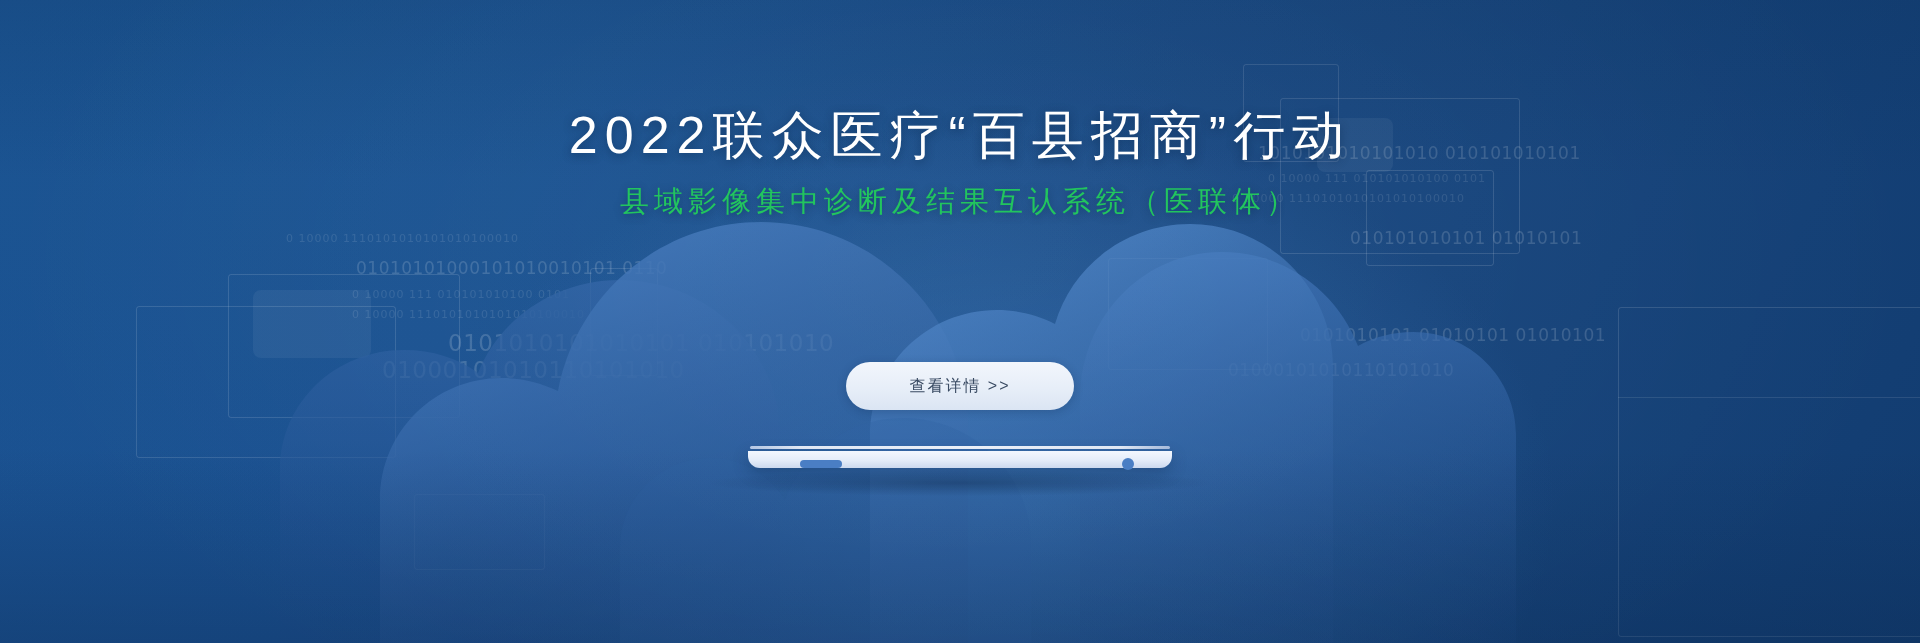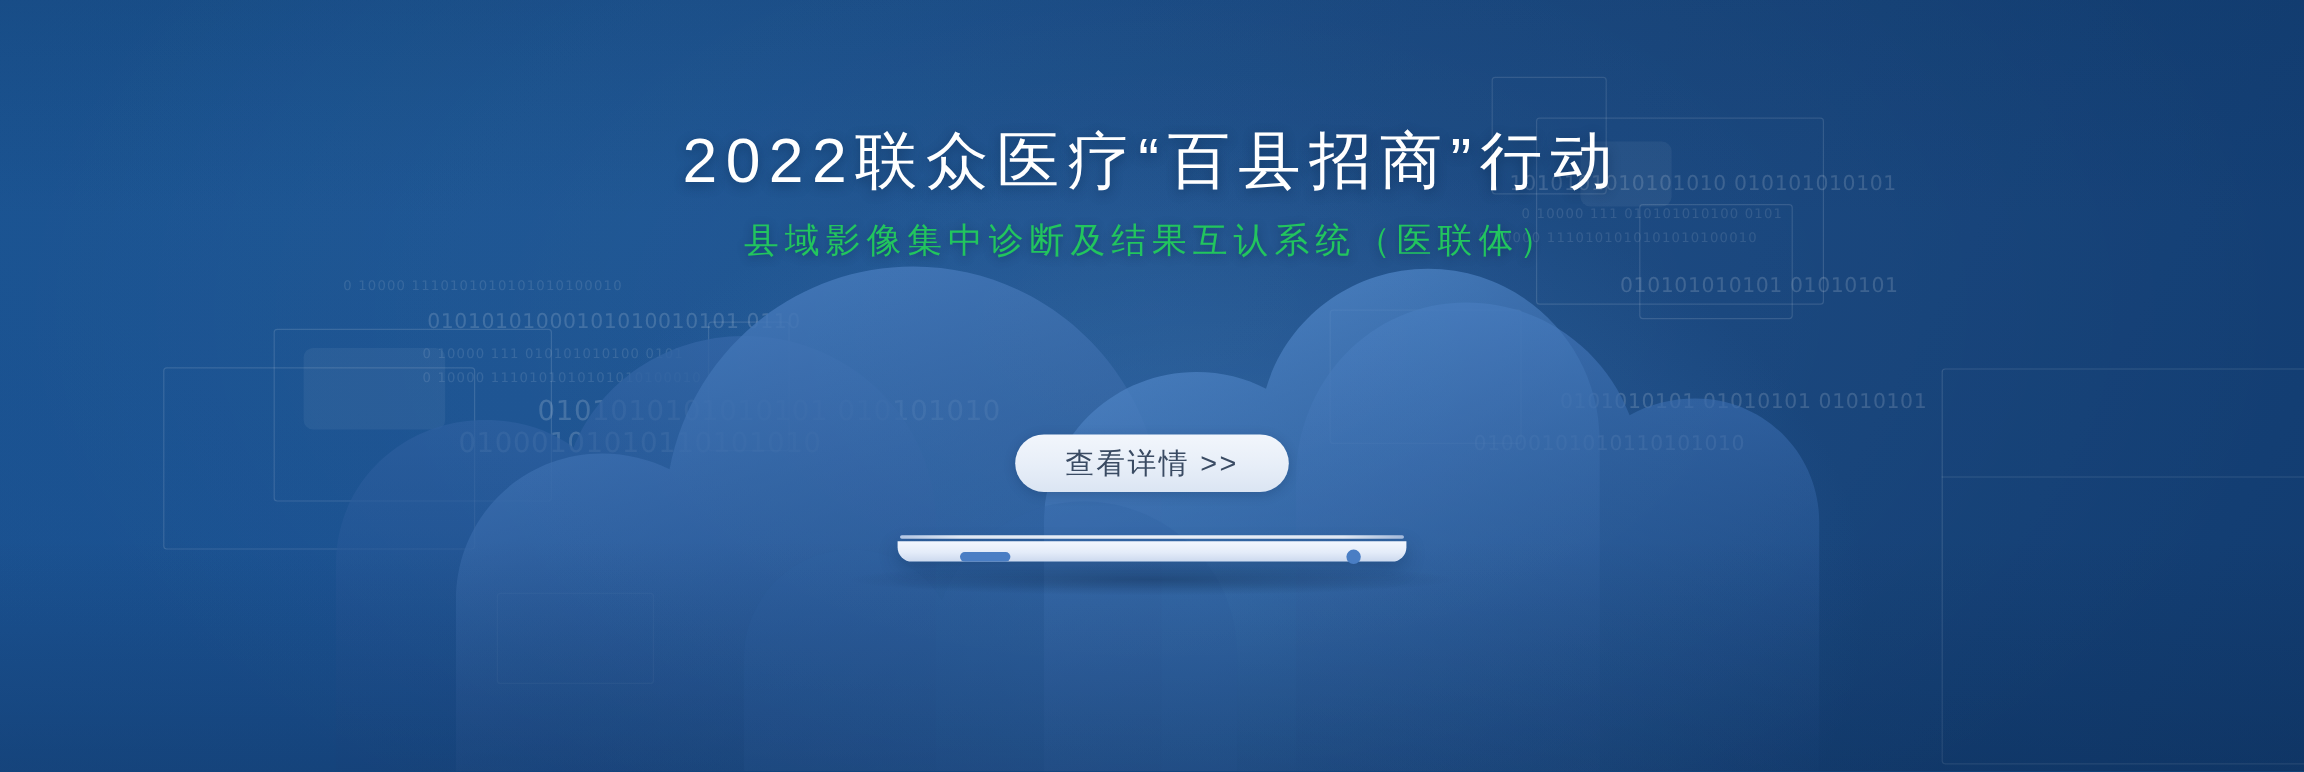--- a/index.html
+++ b/index.html
@@ -111,21 +111,21 @@
     display: inline-flex;
     align-items: center;
     justify-content: center;
     min-width: 228px;
     height: 48px;
     padding: 0 26px;
     border: none;
     border-radius: 24px;
     background: linear-gradient(to bottom, #f2f6fc 0%, #e7eef8 55%, #dbe5f3 100%);
     color: #3a4b63;
-    font-size: 24px;
+    font-size: 16px;
     letter-spacing: 2px;
     font-family: "Liberation Sans", "DejaVu Sans", sans-serif;
     cursor: pointer;
     box-shadow: 0 2px 10px rgba(8,34,66,0.22);
   }
 
   
   .device {
     position: absolute;
     left: 50%;

